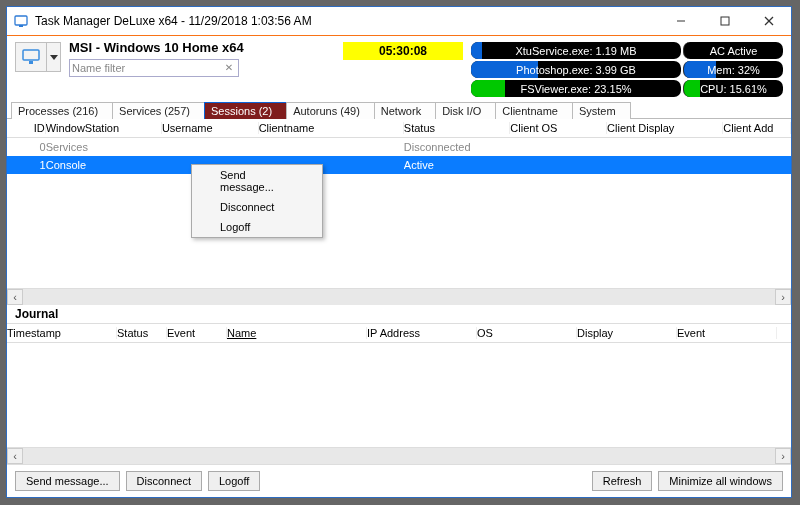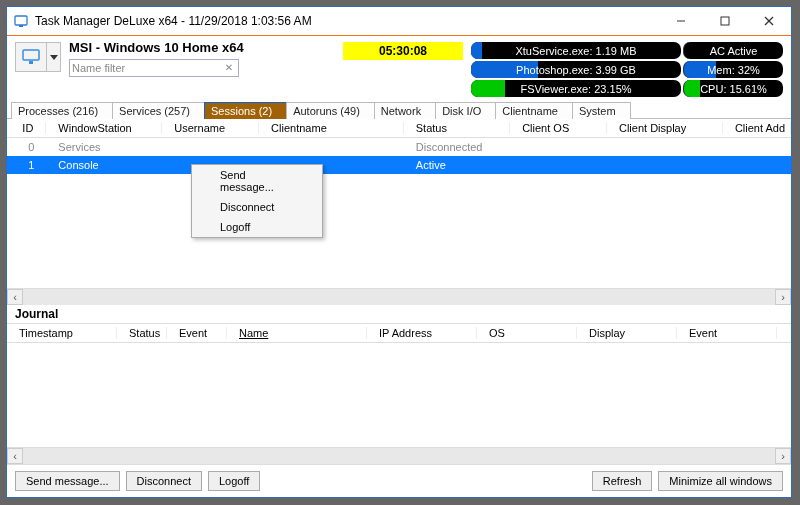--- a/index.html
+++ b/index.html
@@ -24,25 +24,25 @@
   .metric-line { display: flex; gap: 2px; }
   .mcell { height: 17px; display: flex; align-items: center; justify-content: center; color: #fff; font-size: 11px; box-sizing: border-box; position: relative; overflow: hidden; border-radius: 7px; }
   .mcell.bg-black { background: #000; }
   .mcell.w210 { width: 210px; }
   .mcell.w100 { width: 100px; border-left: 1px solid #333; }
   .mcell .bar { position: absolute; left: 0; top: 0; bottom: 0; }
   .mcell .txt { position: relative; z-index: 2; }
   
   .tabs { display: flex; border-bottom: 1px solid #bbb; padding-left: 4px; margin-top: 2px; font-size: 11px; }
   .tab { padding: 2px 14px 2px 6px; border: 1px solid #bbb; border-bottom: none; margin-right: -1px; background: #fdfdfd; color: #222; position: relative; bottom: -1px; }
-  .tab.active { background: #a16207; color: #fff; border-color: #0a64d8; }
+  .tab.active { background: #7f1d1d; color: #fff; border-color: #0a64d8; }
   
   .grid { position: relative; }
   .gridhead { display: flex; height: 18px; border-bottom: 1px solid #ddd; align-items: center; font-size: 11px; color: #000; }
-  .gh { padding: 0 12px; box-sizing: border-box; border-right: 1px solid #eee; overflow: hidden; white-space: nowrap; }
+  .gh { padding: 0 0; box-sizing: border-box; border-right: 1px solid #eee; overflow: hidden; white-space: nowrap; }
   .row { display: flex; height: 18px; align-items: center; font-size: 11px; }
   .row .gh { border-right: none; }
   .row.services { color: #888; }
   .row.selected { background: #0a7cff; color: #fff; }
   .sessionarea { height: 150px; overflow: hidden; position: relative; }
   .hscroll { height: 16px; background: #f0f0f0; border-top: 1px solid #ddd; position: relative; display:flex; align-items:center; }
   .hscroll .arrow { width:16px; height:16px; display:flex; align-items:center; justify-content:center; color:#555; background:#f0f0f0; border:1px solid #ccc; box-sizing:border-box; }
   .hscroll .track { flex:1; height:16px; background:#e8e8e8; position:relative; }
   
   .journal-title { font-weight: bold; padding: 2px 8px; font-size: 12px; }

